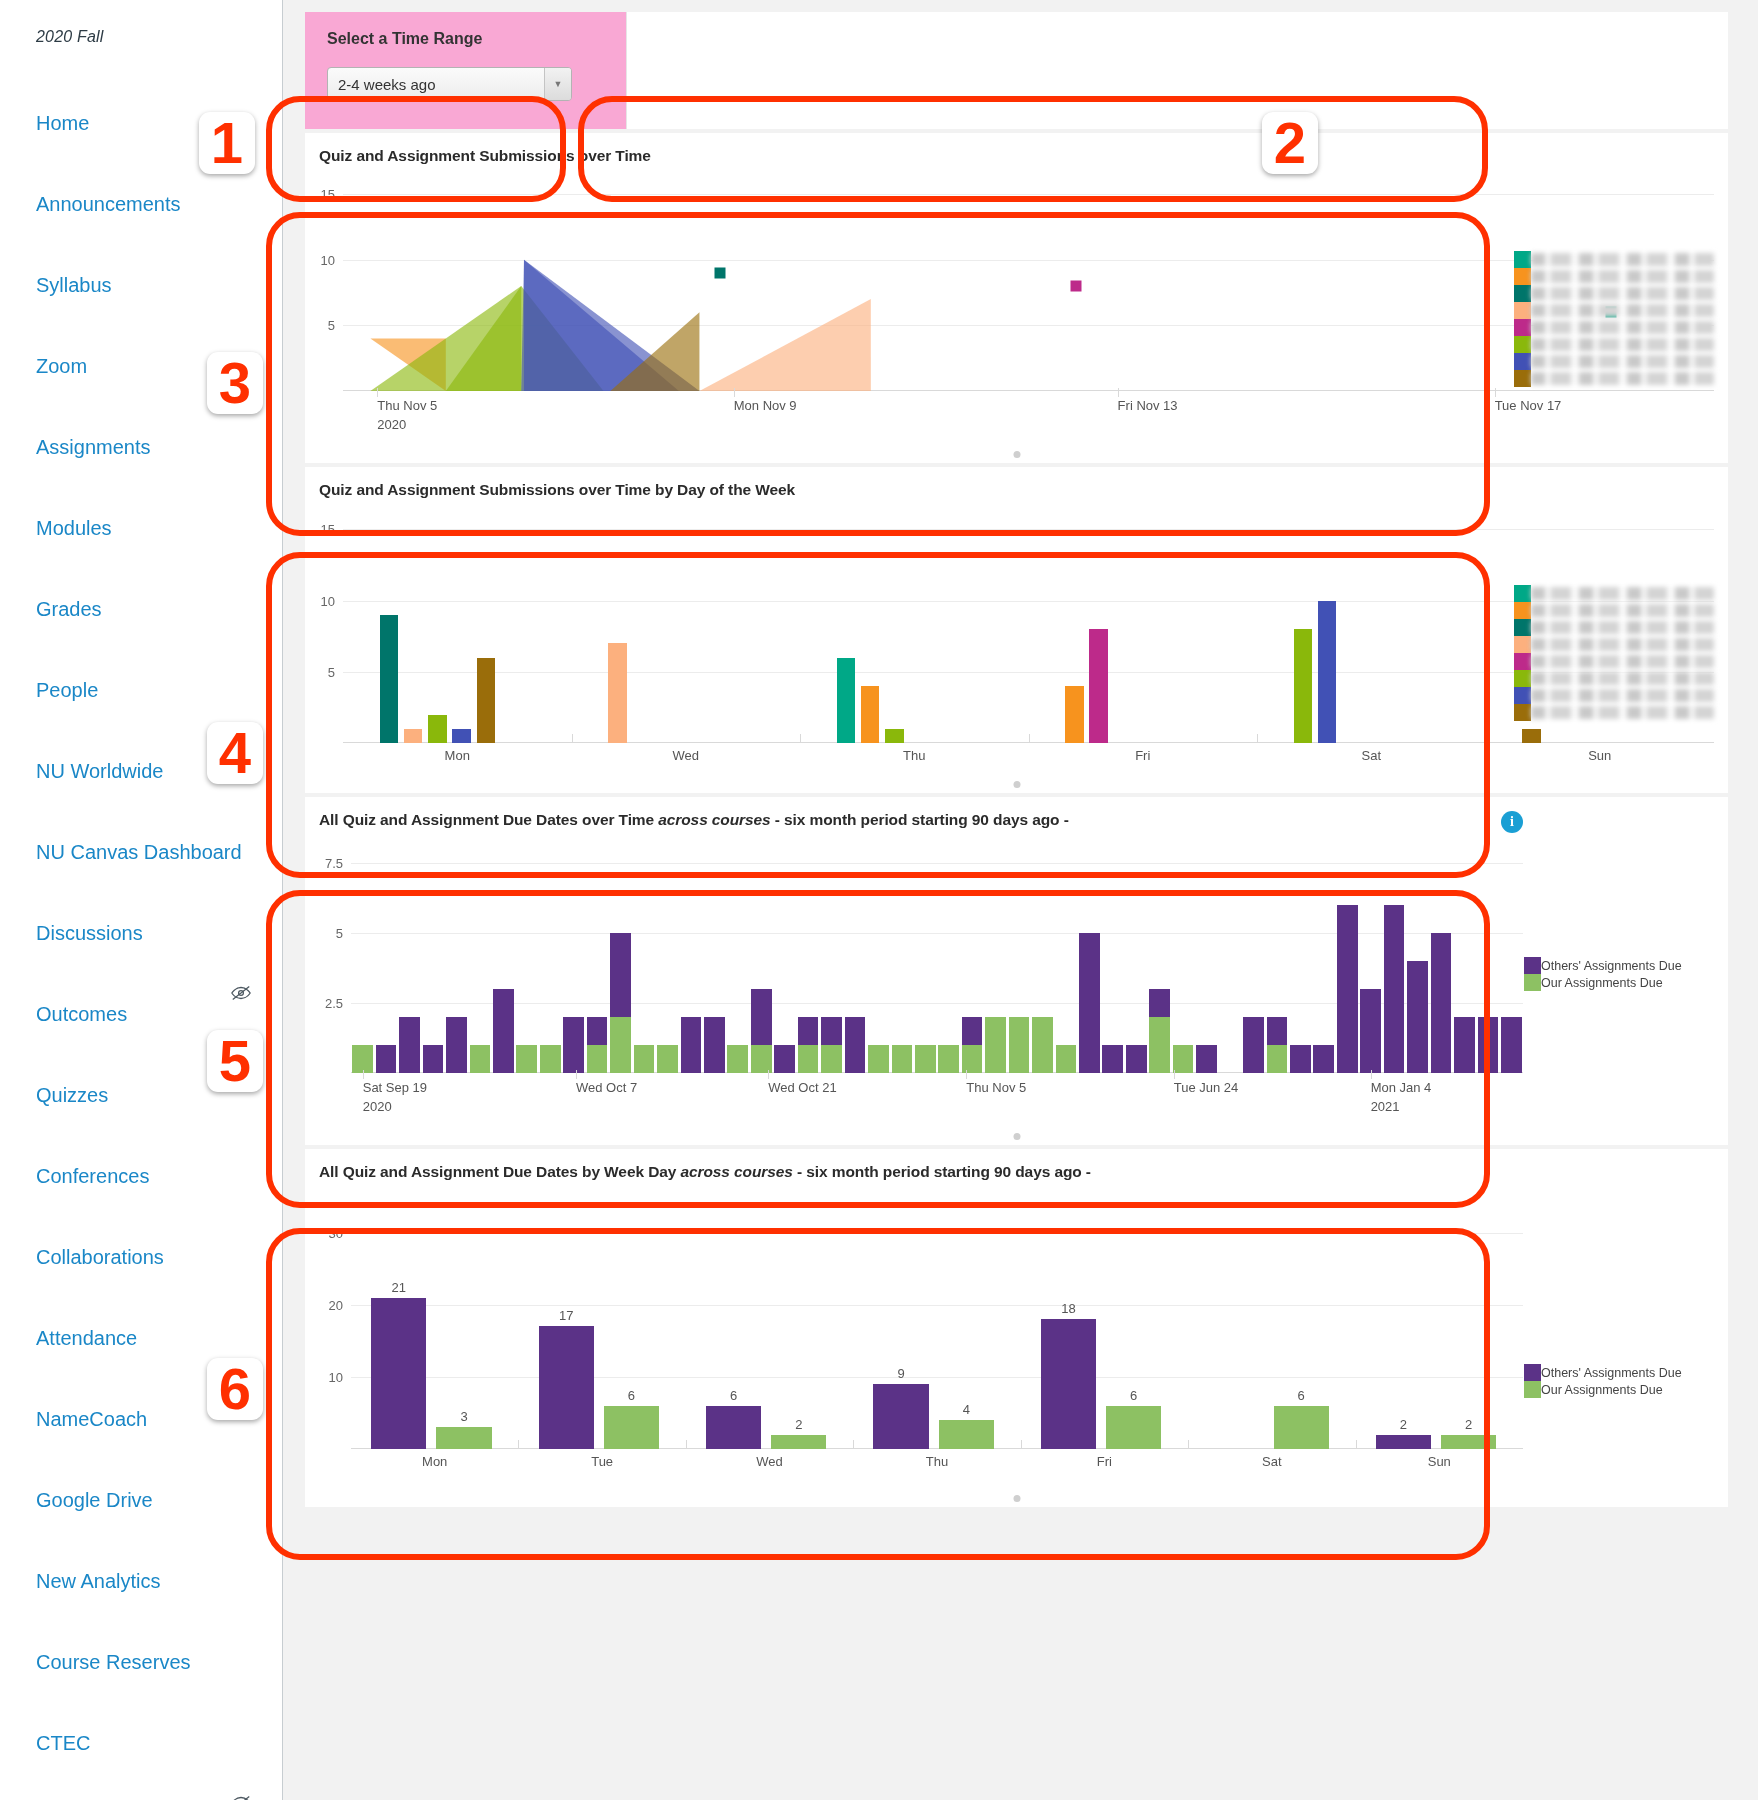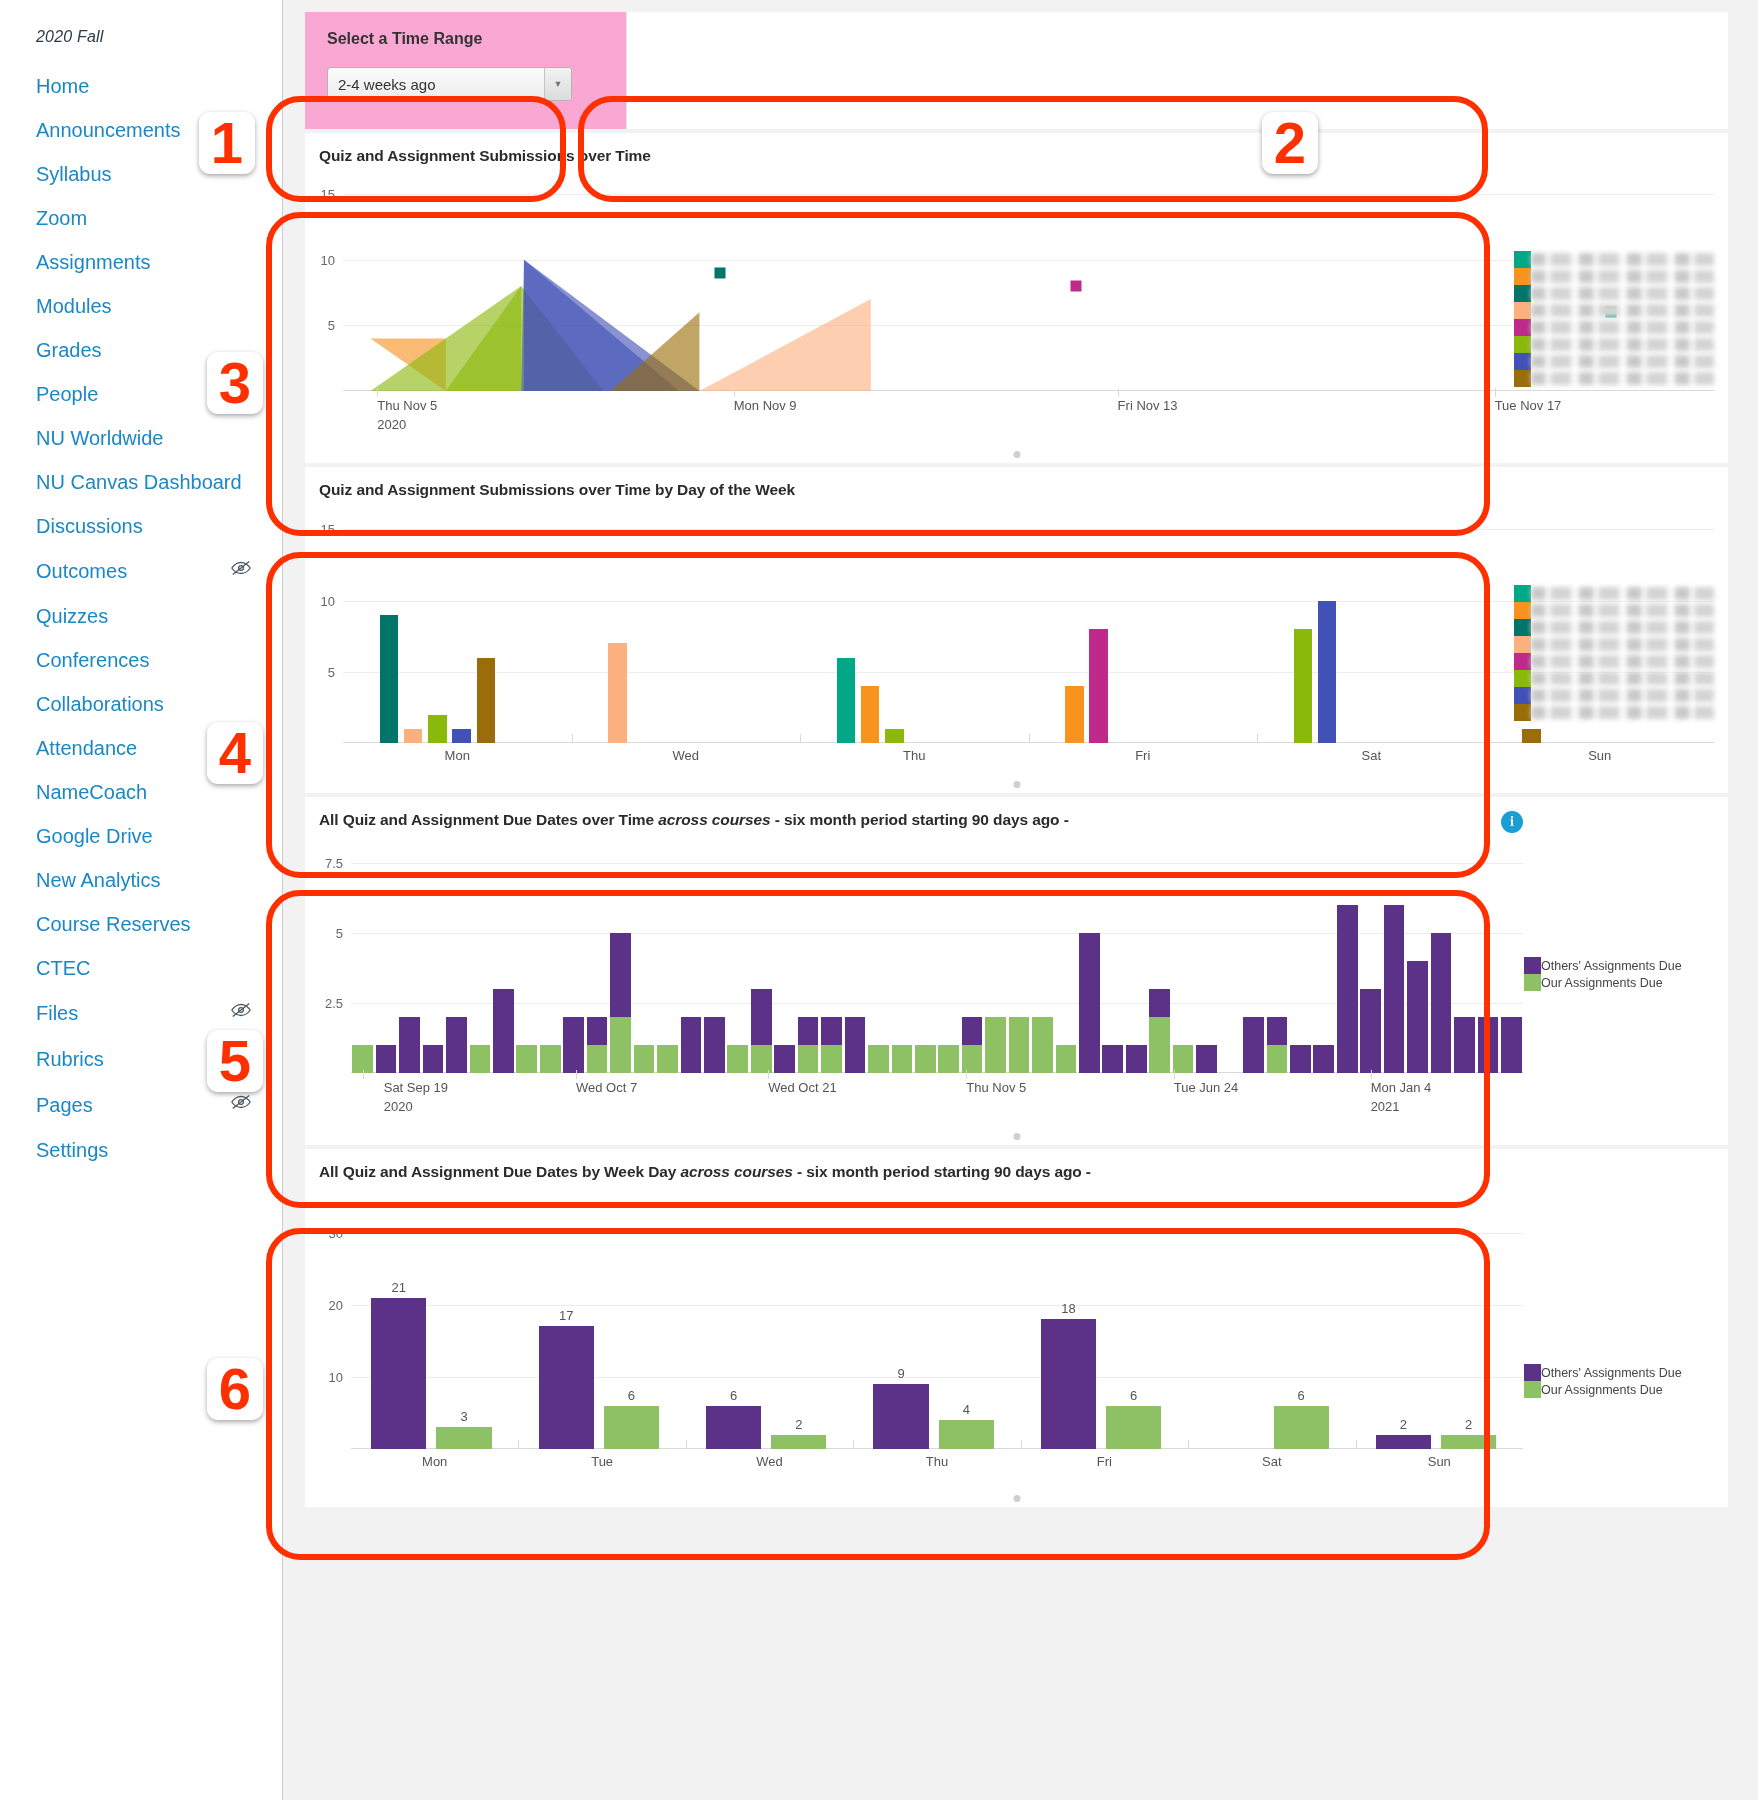--- a/index.html
+++ b/index.html
@@ -23,21 +23,21 @@
   .term-label {
     font-style:italic; font-size:16px; color:#2d3b45;
     padding-left:36px; margin-bottom:18px; letter-spacing:.2px;
   }
   .nav-item {
     display:flex; align-items:center; justify-content:space-between;
     padding:9px 30px 9px 36px;
     font-size:20px; color:#1a87c7; text-decoration:none;
     line-height:1.3;
   }
-  .nav-item .nav-label { display:block; }
+  .nav-item .nav-label { display:block;margin-top:37px; }
   .nav-item .eye { width:22px; height:22px; flex:none; opacity:.85; }
 
   
   #main {
     position:absolute; left:283px; top:0; right:0; bottom:0;
     background:#f2f2f2;
   }
   .panel-wrap { position:absolute; left:22px; top:12px; width:1423px; }
 
   
@@ -504,21 +504,21 @@
             <span class="swatch" style="background: rgb(91, 50, 135);"></span>
             <span style="white-space: nowrap;">Others' Assignments Due</span>
           </div>
           <div class="legend-row">
             <span class="swatch" style="background: rgb(141, 193, 99);"></span>
             <span style="white-space: nowrap;">Our Assignments Due</span>
           </div>
         </div>
       <div class="scroll-dot" style="bottom:5px;"></div>
     <div style="position: absolute; left: 46px; right: 205px; bottom: 24px; height: 42px;">
-          <div class="xlabel lft" style="left: 1%; margin-left: 21px;">Sat Sep 19
+          <div class="xlabel lft" style="left: 1%;">Sat Sep 19
 2020</div>
           <div class="xtick-sep" style="left: 1%; bottom: 42px;"></div>
           <div class="xlabel lft" style="left: 19.2%;">Wed Oct 7</div>
           <div class="xtick-sep" style="left: 19.2%; bottom: 42px;"></div>
           <div class="xlabel lft" style="left: 35.6%;">Wed Oct 21</div>
           <div class="xtick-sep" style="left: 35.6%; bottom: 42px;"></div>
           <div class="xlabel lft" style="left: 52.5%;">Thu Nov 5</div>
           <div class="xtick-sep" style="left: 52.5%; bottom: 42px;"></div>
           <div class="xlabel lft" style="left: 70.2%;">Tue Jun 24</div>
           <div class="xtick-sep" style="left: 70.2%; bottom: 42px;"></div>

